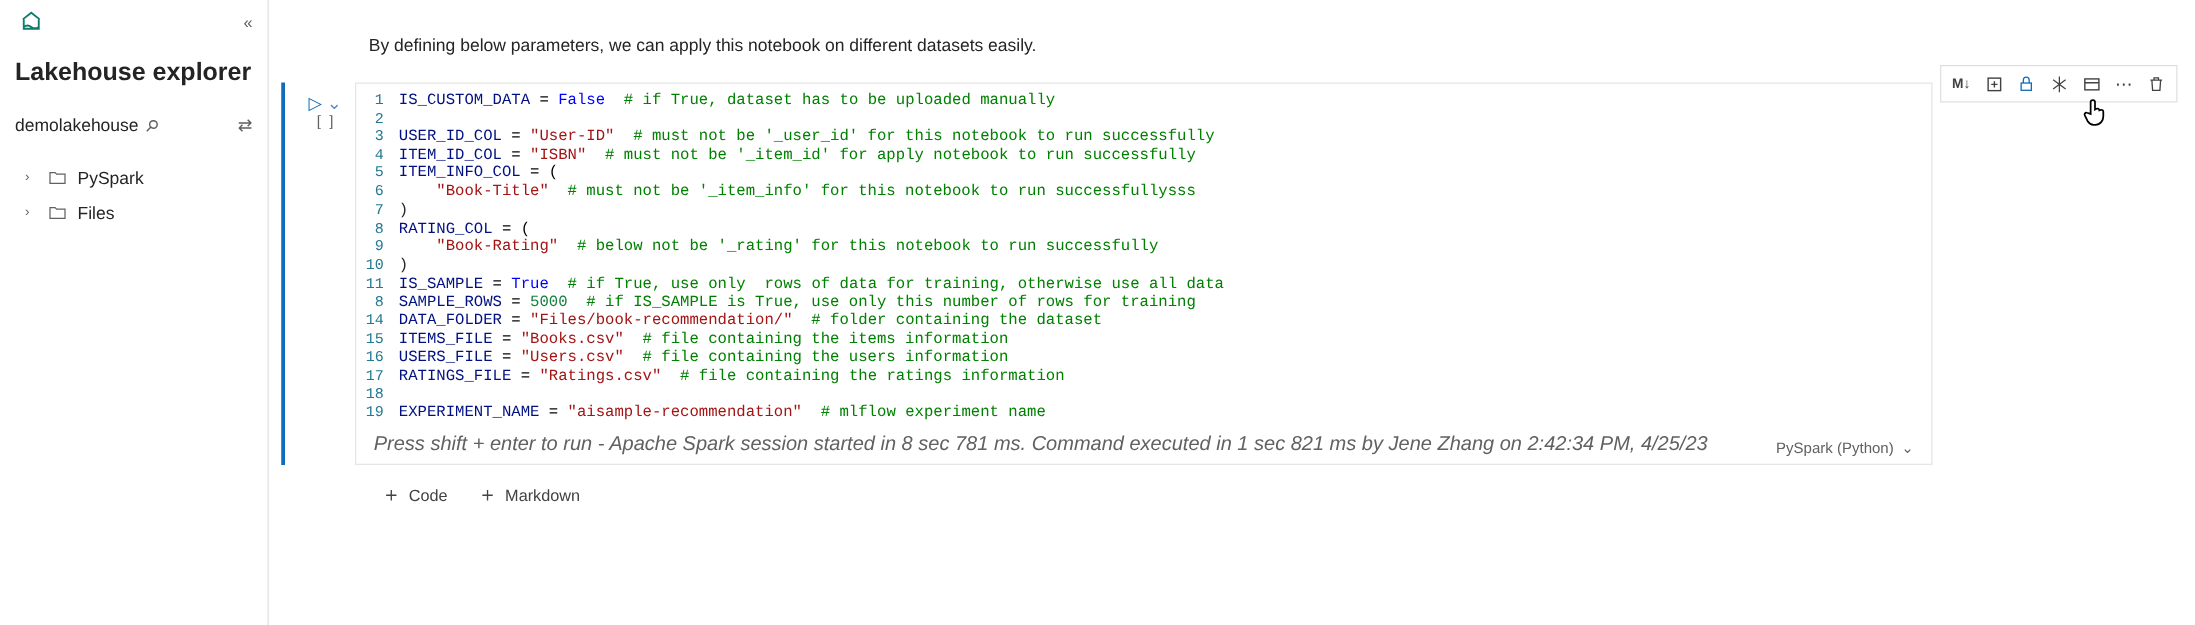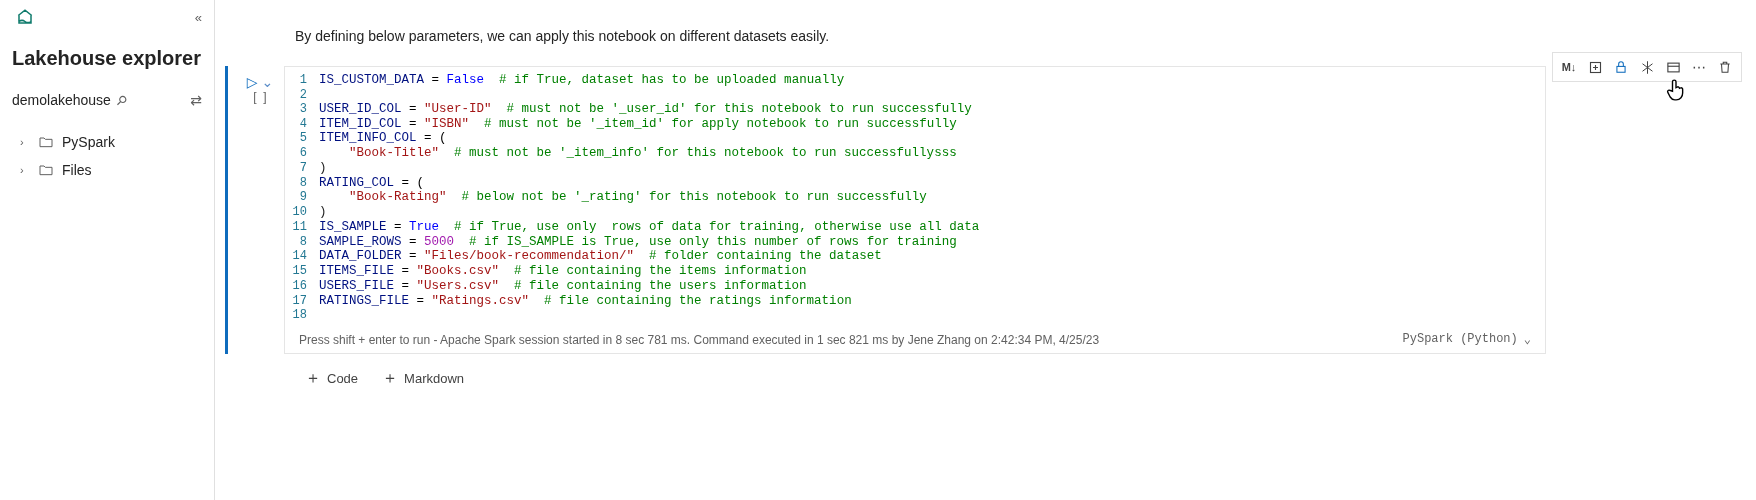--- a/index.html
+++ b/index.html
@@ -115,38 +115,38 @@
       text-align: right;
       padding-right: 12px;
       color: #237893;
       font-size: 12px;
     }
     .code { white-space: pre; }
     .tok-var { color: #001080; }
     .tok-op { color: #000; }
     .tok-kw { color: #0000ff; }
     .tok-str { color: #a31515; }
-    .tok-num { color: #a21caf; }
+    .tok-num { color: #15803d; }
     .tok-com { color: #008000; }
     .status-line {
-      font-size: 12px;
+      font-size: 16px;
       color: #616161;
       padding: 10px 0 6px 14px;
       border-top: none;
+      font-style: italic;
     }
     .kernel-sel {
       position: absolute;
       right: 14px;
       bottom: 6px;
       font-size: 12px;
       color: #616161;
       display: flex;
       align-items: center;
       gap: 6px;
-      font-family: Liberation Mono, monospace;
     }
     .add-row {
       display: flex;
       gap: 24px;
       margin: 14px 0 0 80px;
       font-size: 13px;
       color: #424242;
     }
     .add-btn { display:flex; align-items:center; gap:6px; cursor:pointer; }
     .plus { font-size: 16px; font-weight: 300; }
@@ -329,20 +329,24 @@
             <span class="code"><span class="tok-var">USERS_FILE</span><span class="tok-op"> = </span><span class="tok-str">"Users.csv"</span>  <span class="tok-com"># file containing the users information</span></span>
           </div>
           <div class="code-line">
             <span class="lineno">17</span>
             <span class="code"><span class="tok-var">RATINGS_FILE</span><span class="tok-op"> = </span><span class="tok-str">"Ratings.csv"</span>  <span class="tok-com"># file containing the ratings information</span></span>
           </div>
           <div class="code-line">
             <span class="lineno">18</span>
             <span class="code"></span>
           </div>
+          <div class="code-line">
+            <span class="lineno">19</span>
+            <span class="code"><span class="tok-var">EXPERIMENT_NAME</span><span class="tok-op"> = </span><span class="tok-str">"aisample-recommendation"</span>  <span class="tok-com"># mlflow experiment name</span></span>
+          </div>
         </div>
       <div class="status-line">Press shift + enter to run - Apache Spark session started in 8 sec 781 ms. Command executed in 1 sec 821 ms by Jene Zhang on 2:42:34 PM, 4/25/23</div>
       <div class="kernel-sel">
         <span>PySpark (Python)</span>
         <span>⌄</span>
       </div>
     </div>
   </div>
 
   <div class="add-row">

